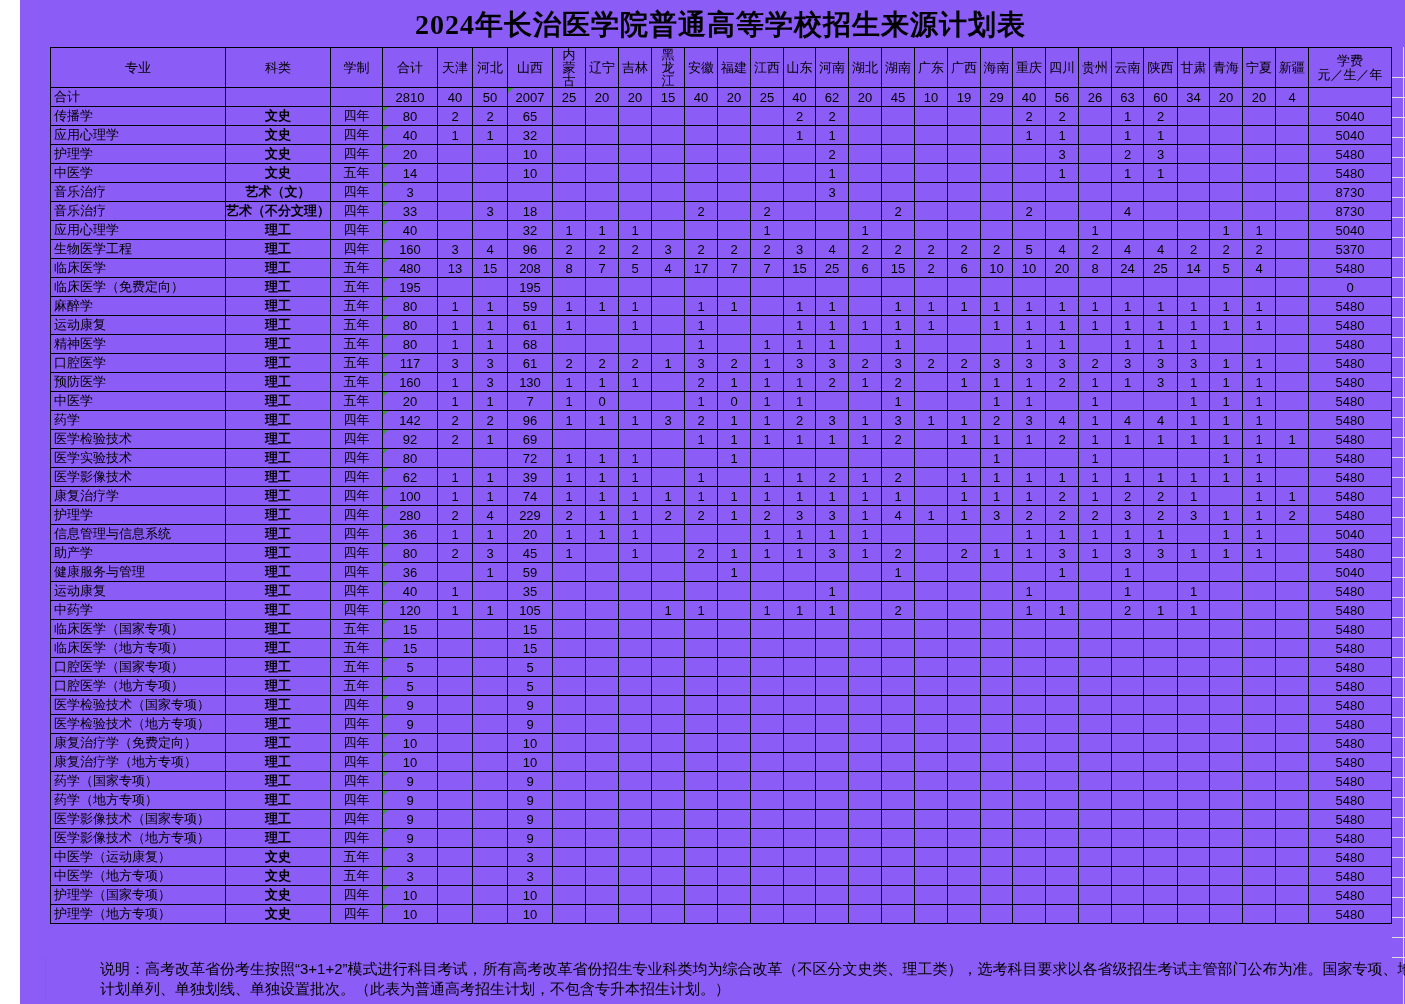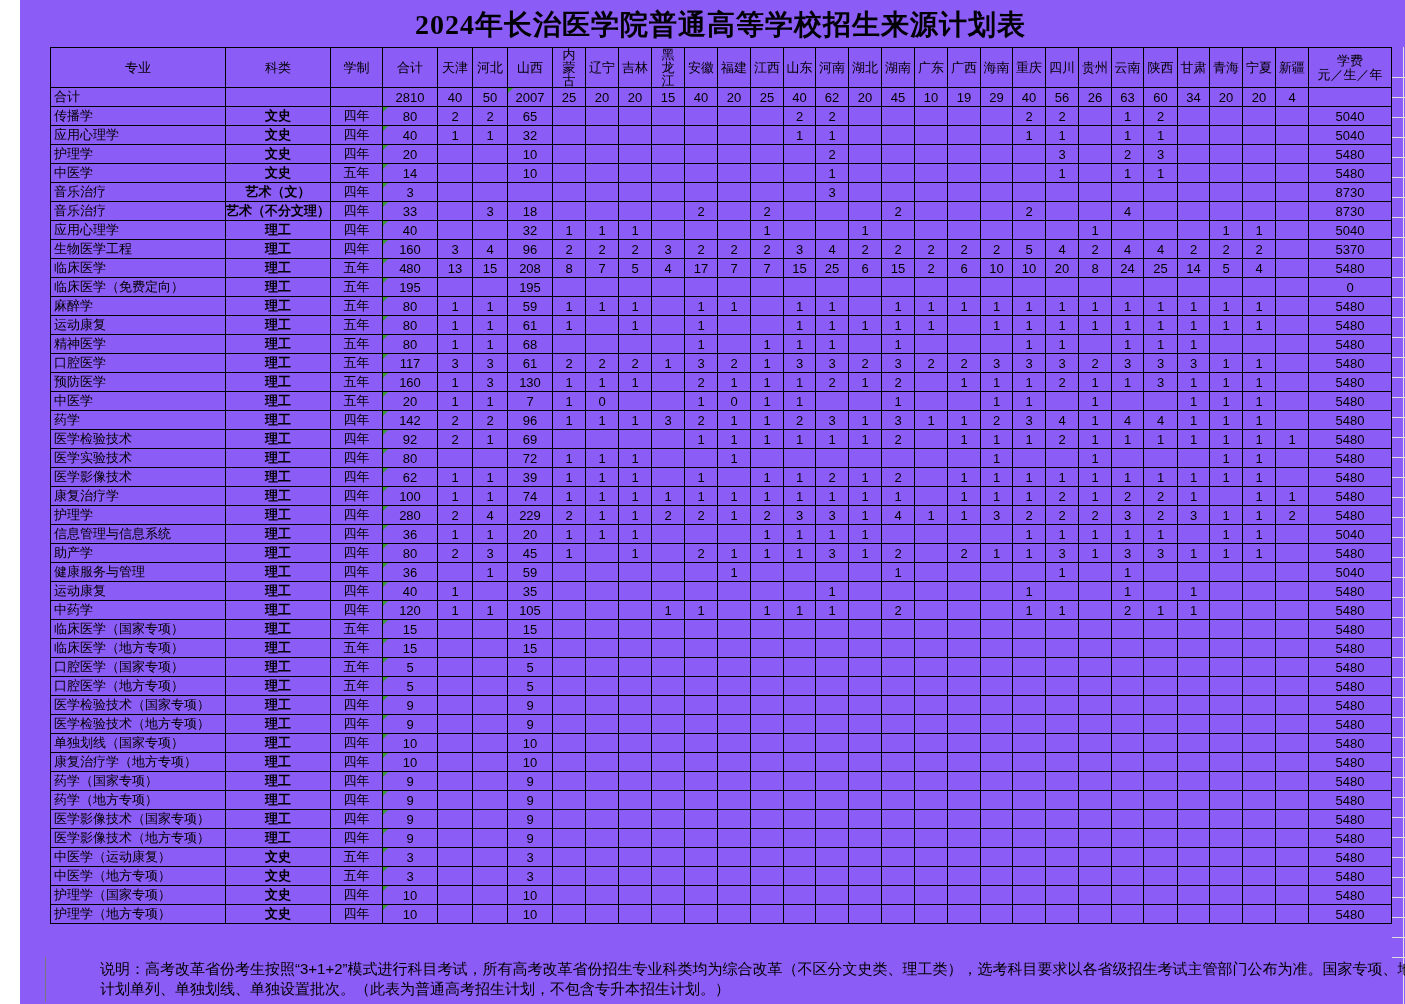--- a/index.html
+++ b/index.html
@@ -1222,21 +1222,21 @@
             <td></td>
             <td></td>
             <td></td>
             <td></td>
             <td></td>
             <td></td>
             <td></td>
             <td>5480</td>
           </tr>
           <tr>
-            <td class="c-major">单独划线（国家专项）</td>
+            <td class="c-major">康复治疗学（免费定向）</td>
             <td class="c-cat">理工</td>
             <td>四年</td>
             <td class="gt">10</td>
             <td></td>
             <td></td>
             <td>10</td>
             <td></td>
             <td></td>
             <td></td>
             <td></td>

